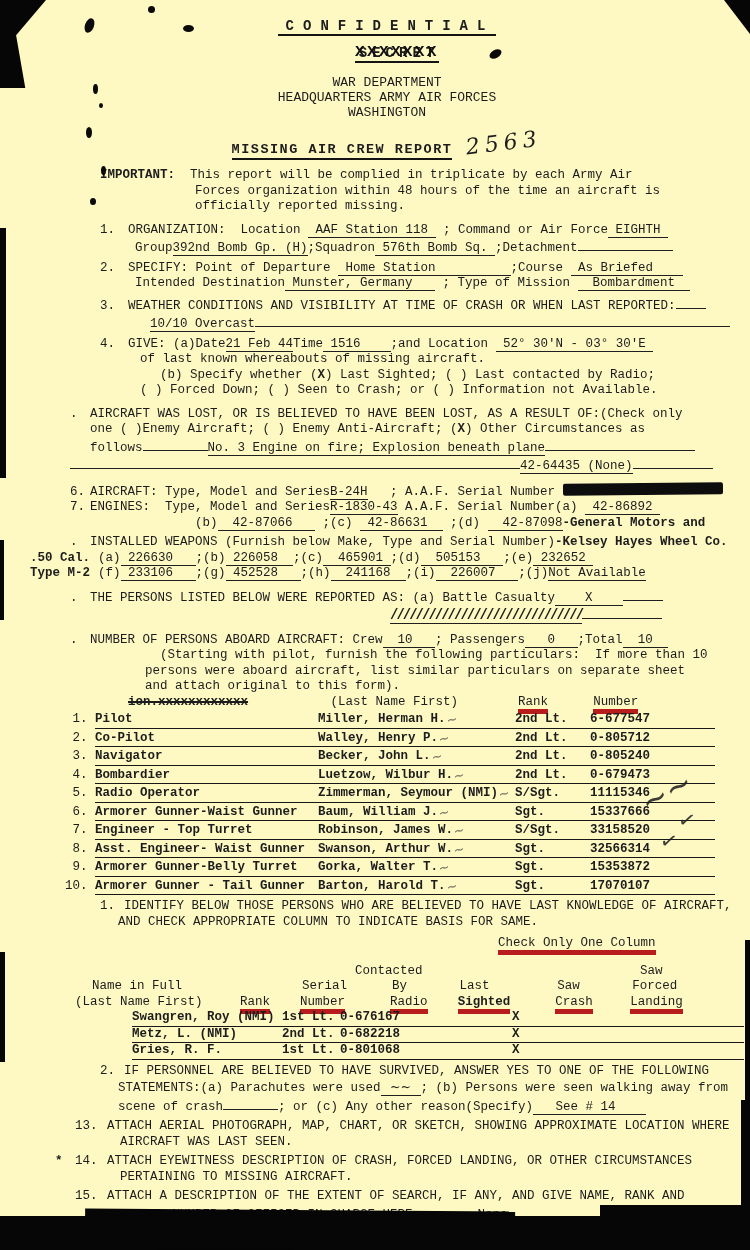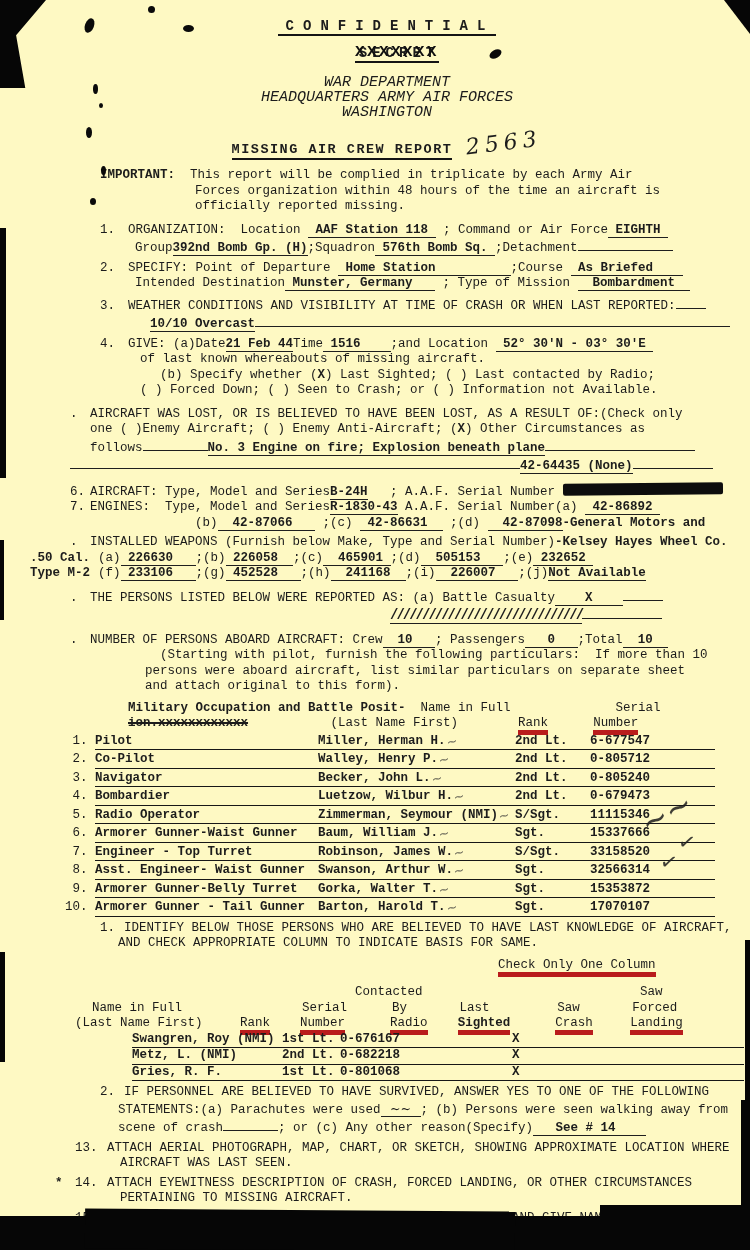--- a/index.html
+++ b/index.html
@@ -6,29 +6,29 @@
   body{width:750px;height:1250px;background:#000;position:relative;overflow:hidden;
        font-family:"Liberation Mono","DejaVu Sans Mono",monospace;color:#1c1c1c;}
   .paper{position:absolute;inset:0;background:#fef9c3;}
   .content{position:absolute;left:30px;top:10px;width:714px;font-size:12.5px;}
   .hdr{text-align:center;}
   .conf-top{font-weight:bold;font-size:14px;letter-spacing:9px;display:inline-block;
             border-bottom:2px solid #141414;padding:2px 2px 0 8px;margin-top:6px;}
   .secret-wrap{position:relative;display:inline-block;margin-top:9px;font-weight:bold;font-size:14px;margin-left:20px;}
   .secret-txt{letter-spacing:5px;border-bottom:2px solid #141414;display:inline-block;padding-left:4px;}
   .secret-over{position:absolute;left:0;top:-1px;letter-spacing:2px;color:#101010;transform:scaleX(1.15);transform-origin:left;}
-  .dept{font-size:15px;line-height:15px;font-style:italic;}
+  .dept{font-size:13px;line-height:15px;}
   .dept1{margin-top:12px;}
   .title-row{margin-top:13px;margin-bottom:4px;}
   .title{font-weight:bold;font-size:13.5px;letter-spacing:1.5px;border-bottom:2px solid #141414;padding-bottom:1px;}
   .hand{font-family:"DejaVu Serif",serif;font-style:italic;}
   .report-no{display:inline-block;font-size:22px;letter-spacing:5px;transform:rotate(-7deg) translateY(-3px);margin-left:14px;font-weight:normal;}
   .ln{white-space:pre;line-height:15.5px;min-height:15.5px;position:relative;}
   .b{font-weight:bold;}
-  .v{font-weight:bold;border-bottom:1px solid #1f1f1f;}
+  .v{font-weight:normal;border-bottom:1px solid #1f1f1f;}
   .u{border-bottom:5px solid #b91c1c;}
   .cell{display:inline-block;vertical-align:baseline;}
   .bk{display:inline-block;border-bottom:1px solid #1f1f1f;height:12px;vertical-align:baseline;}
   .num{display:inline-block;}
   .cw20{width:20px}.cw24{width:24px}.cw28{width:28px}.cw30{width:30px}.cw32{width:32px}.cw68{width:68px}
   .pl40{padding-left:40px}.pl45{padding-left:45px}.pl55{padding-left:55px}.pl60{padding-left:60px}
   .pl62{padding-left:62px}.pl70{padding-left:70px}
   .pl88{padding-left:88px}.pl90{padding-left:90px}.pl98{padding-left:98px}.pl105{padding-left:105px}
   .pl110{padding-left:110px}.pl115{padding-left:115px}.pl120{padding-left:120px}.pl130{padding-left:130px}
   .pl165{padding-left:165px}.pl325{padding-left:325px}.pl360{padding-left:360px}
@@ -97,21 +97,20 @@
   <div class="ln"><span class="cell cw68 b">Type M-2</span><span>(f)</span><span class="v"> 233106   </span><span>;(g)</span><span class="v"> 452528   </span><span>;(h)</span><span class="v">  241168  </span><span>;(i)</span><span class="v">  226007   </span><span>;(j)</span><span class="v">Not Available</span></div>
 
   <div class="ln pl40 mt6"><span class="num cw20">.</span><span>THE PERSONS LISTED BELOW WERE REPORTED AS: (a) Battle Casualty</span><span class="v">    X    </span><span class="bk" style="width:40px"></span></div>
   <div class="ln pl360"><span class="hatch">//////////////////////////////</span><span class="bk" style="width:80px"></span></div>
 
   <div class="ln pl40 mt8"><span class="num cw20">.</span><span>NUMBER OF PERSONS ABOARD AIRCRAFT: Crew</span><span class="v">  10   </span><span>; Passengers</span><span class="v">   0   </span><span>;Total</span><span class="v">  10  </span></div>
   <div class="ln pl130"><span>(Starting with pilot, furnish the following particulars:  If more than 10</span></div>
   <div class="ln pl115"><span>persons were aboard aircraft, list similar particulars on separate sheet</span></div>
   <div class="ln pl115"><span>and attach original to this form).</span></div>
 
-  <div class="ln pl98 mt6"><span class="b">Military Occupation and Battle Posit-</span><span>  Name in Full</span><span>              Serial</span></div>
   <div class="ln pl98"><span class="struck">ion.xxxxxxxxxxxx</span><span>           </span><span>(Last Name First)</span><span>        </span><span class="u">Rank</span><span>      </span><span class="u">Number</span></div>
 
   <div class="ln" style="padding-left:35px"><span class="num cw30"> 1.</span><span class="rowline crw"><span class="cell crole b">Pilot</span><span class="cell cname"><span class="b">Miller, Herman H.</span><span class="scrib">~</span></span><span class="cell crank b">2nd Lt.</span><span class="cell cserial b">6-677547</span></span></div>
   <div class="ln" style="padding-left:35px"><span class="num cw30"> 2.</span><span class="rowline crw"><span class="cell crole b">Co-Pilot</span><span class="cell cname"><span class="b">Walley, Henry P.</span><span class="scrib">~</span></span><span class="cell crank b">2nd Lt.</span><span class="cell cserial b">0-805712</span></span></div>
   <div class="ln" style="padding-left:35px"><span class="num cw30"> 3.</span><span class="rowline crw"><span class="cell crole b">Navigator</span><span class="cell cname"><span class="b">Becker, John L.</span><span class="scrib">~</span></span><span class="cell crank b">2nd Lt.</span><span class="cell cserial b">0-805240</span></span></div>
   <div class="ln" style="padding-left:35px"><span class="num cw30"> 4.</span><span class="rowline crw"><span class="cell crole b">Bombardier</span><span class="cell cname"><span class="b">Luetzow, Wilbur H.</span><span class="scrib">~</span></span><span class="cell crank b">2nd Lt.</span><span class="cell cserial b">0-679473</span></span></div>
   <div class="ln" style="padding-left:35px"><span class="num cw30"> 5.</span><span class="rowline crw"><span class="cell crole b">Radio Operator</span><span class="cell cname"><span class="b">Zimmerman, Seymour (NMI)</span><span class="scrib">~</span></span><span class="cell crank b">S/Sgt.</span><span class="cell cserial b">11115346</span></span></div>
   <div class="ln" style="padding-left:35px"><span class="num cw30"> 6.</span><span class="rowline crw"><span class="cell crole b">Armorer Gunner-Waist Gunner</span><span class="cell cname"><span class="b">Baum, William J.</span><span class="scrib">~</span></span><span class="cell crank b">Sgt.</span><span class="cell cserial b">15337666</span></span><span class="pmark" style="left:610px;top:-18px;font-size:32px;transform:rotate(-28deg)">~~</span></div>
   <div class="ln" style="padding-left:35px"><span class="num cw30"> 7.</span><span class="rowline crw"><span class="cell crole b">Engineer - Top Turret</span><span class="cell cname"><span class="b">Robinson, James W.</span><span class="scrib">~</span></span><span class="cell crank b">S/Sgt.</span><span class="cell cserial b">33158520</span></span><span class="pmark" style="left:648px;top:-8px;font-size:21px;transform:rotate(10deg)">✓</span></div>
   <div class="ln" style="padding-left:35px"><span class="num cw30"> 8.</span><span class="rowline crw"><span class="cell crole b">Asst. Engineer- Waist Gunner</span><span class="cell cname"><span class="b">Swanson, Arthur W.</span><span class="scrib">~</span></span><span class="cell crank b">Sgt.</span><span class="cell cserial b">32566314</span></span><span class="pmark" style="left:630px;top:-6px;font-size:21px;transform:rotate(10deg)">✓</span></div>

